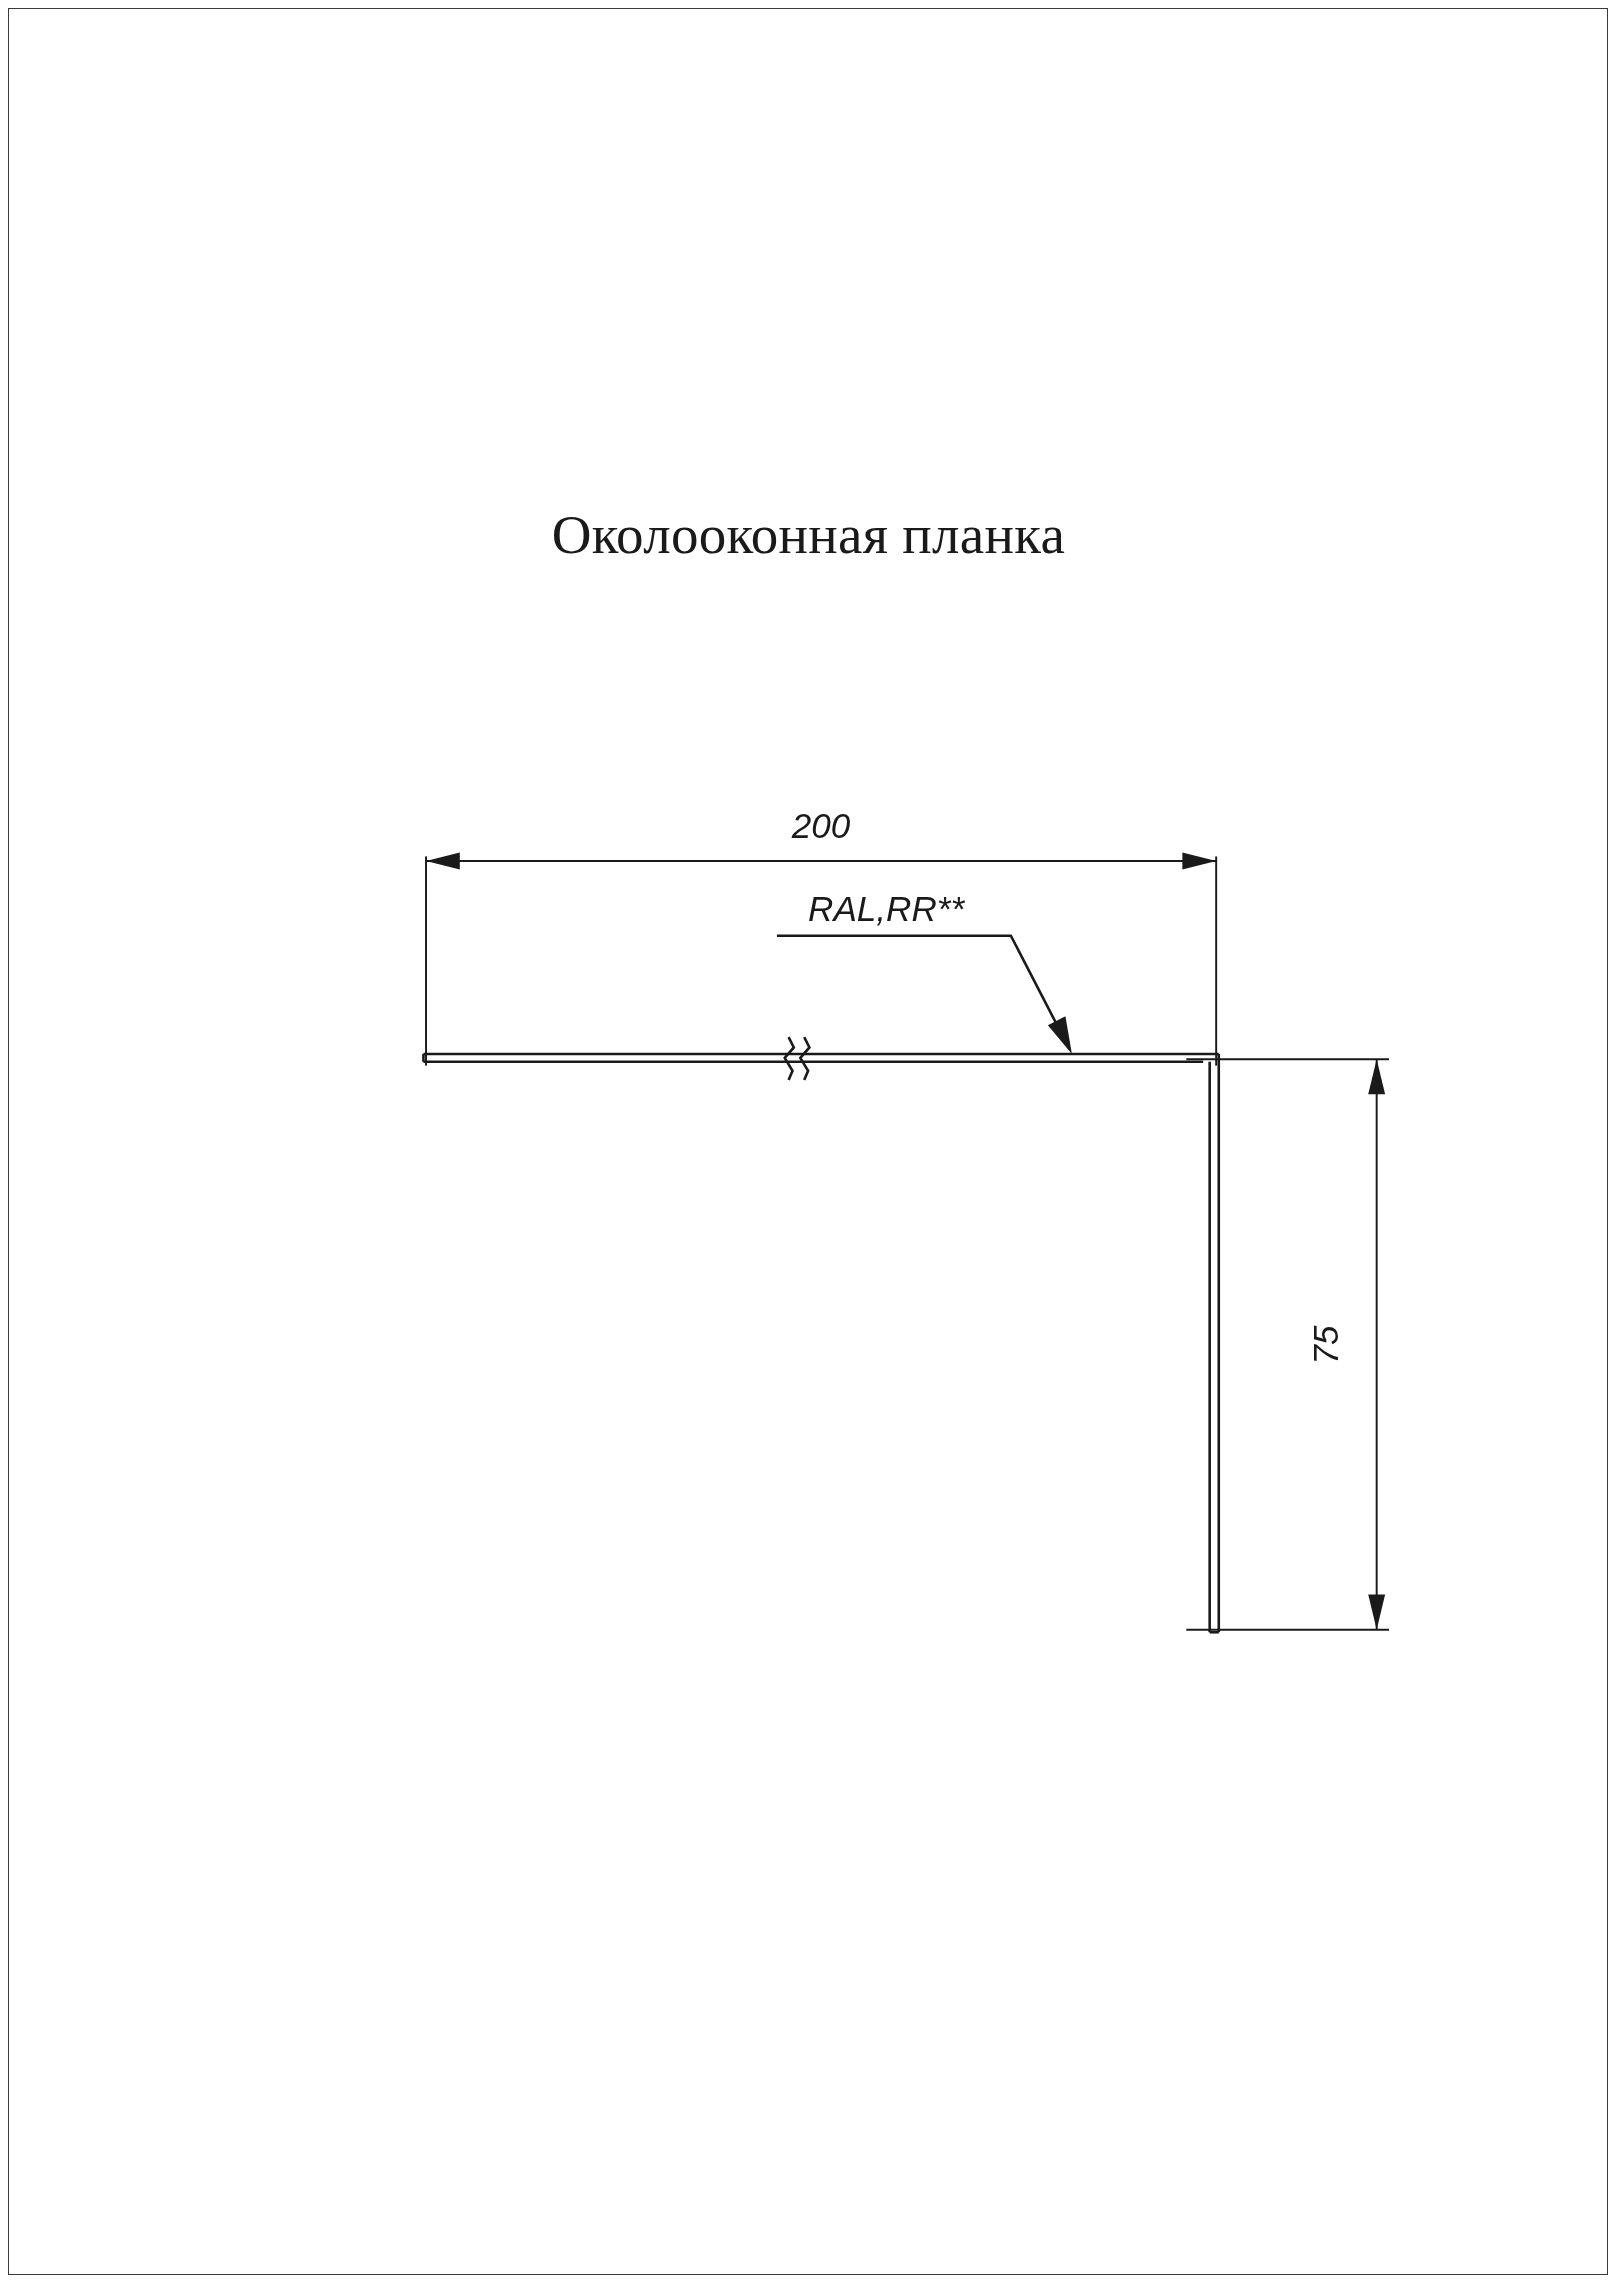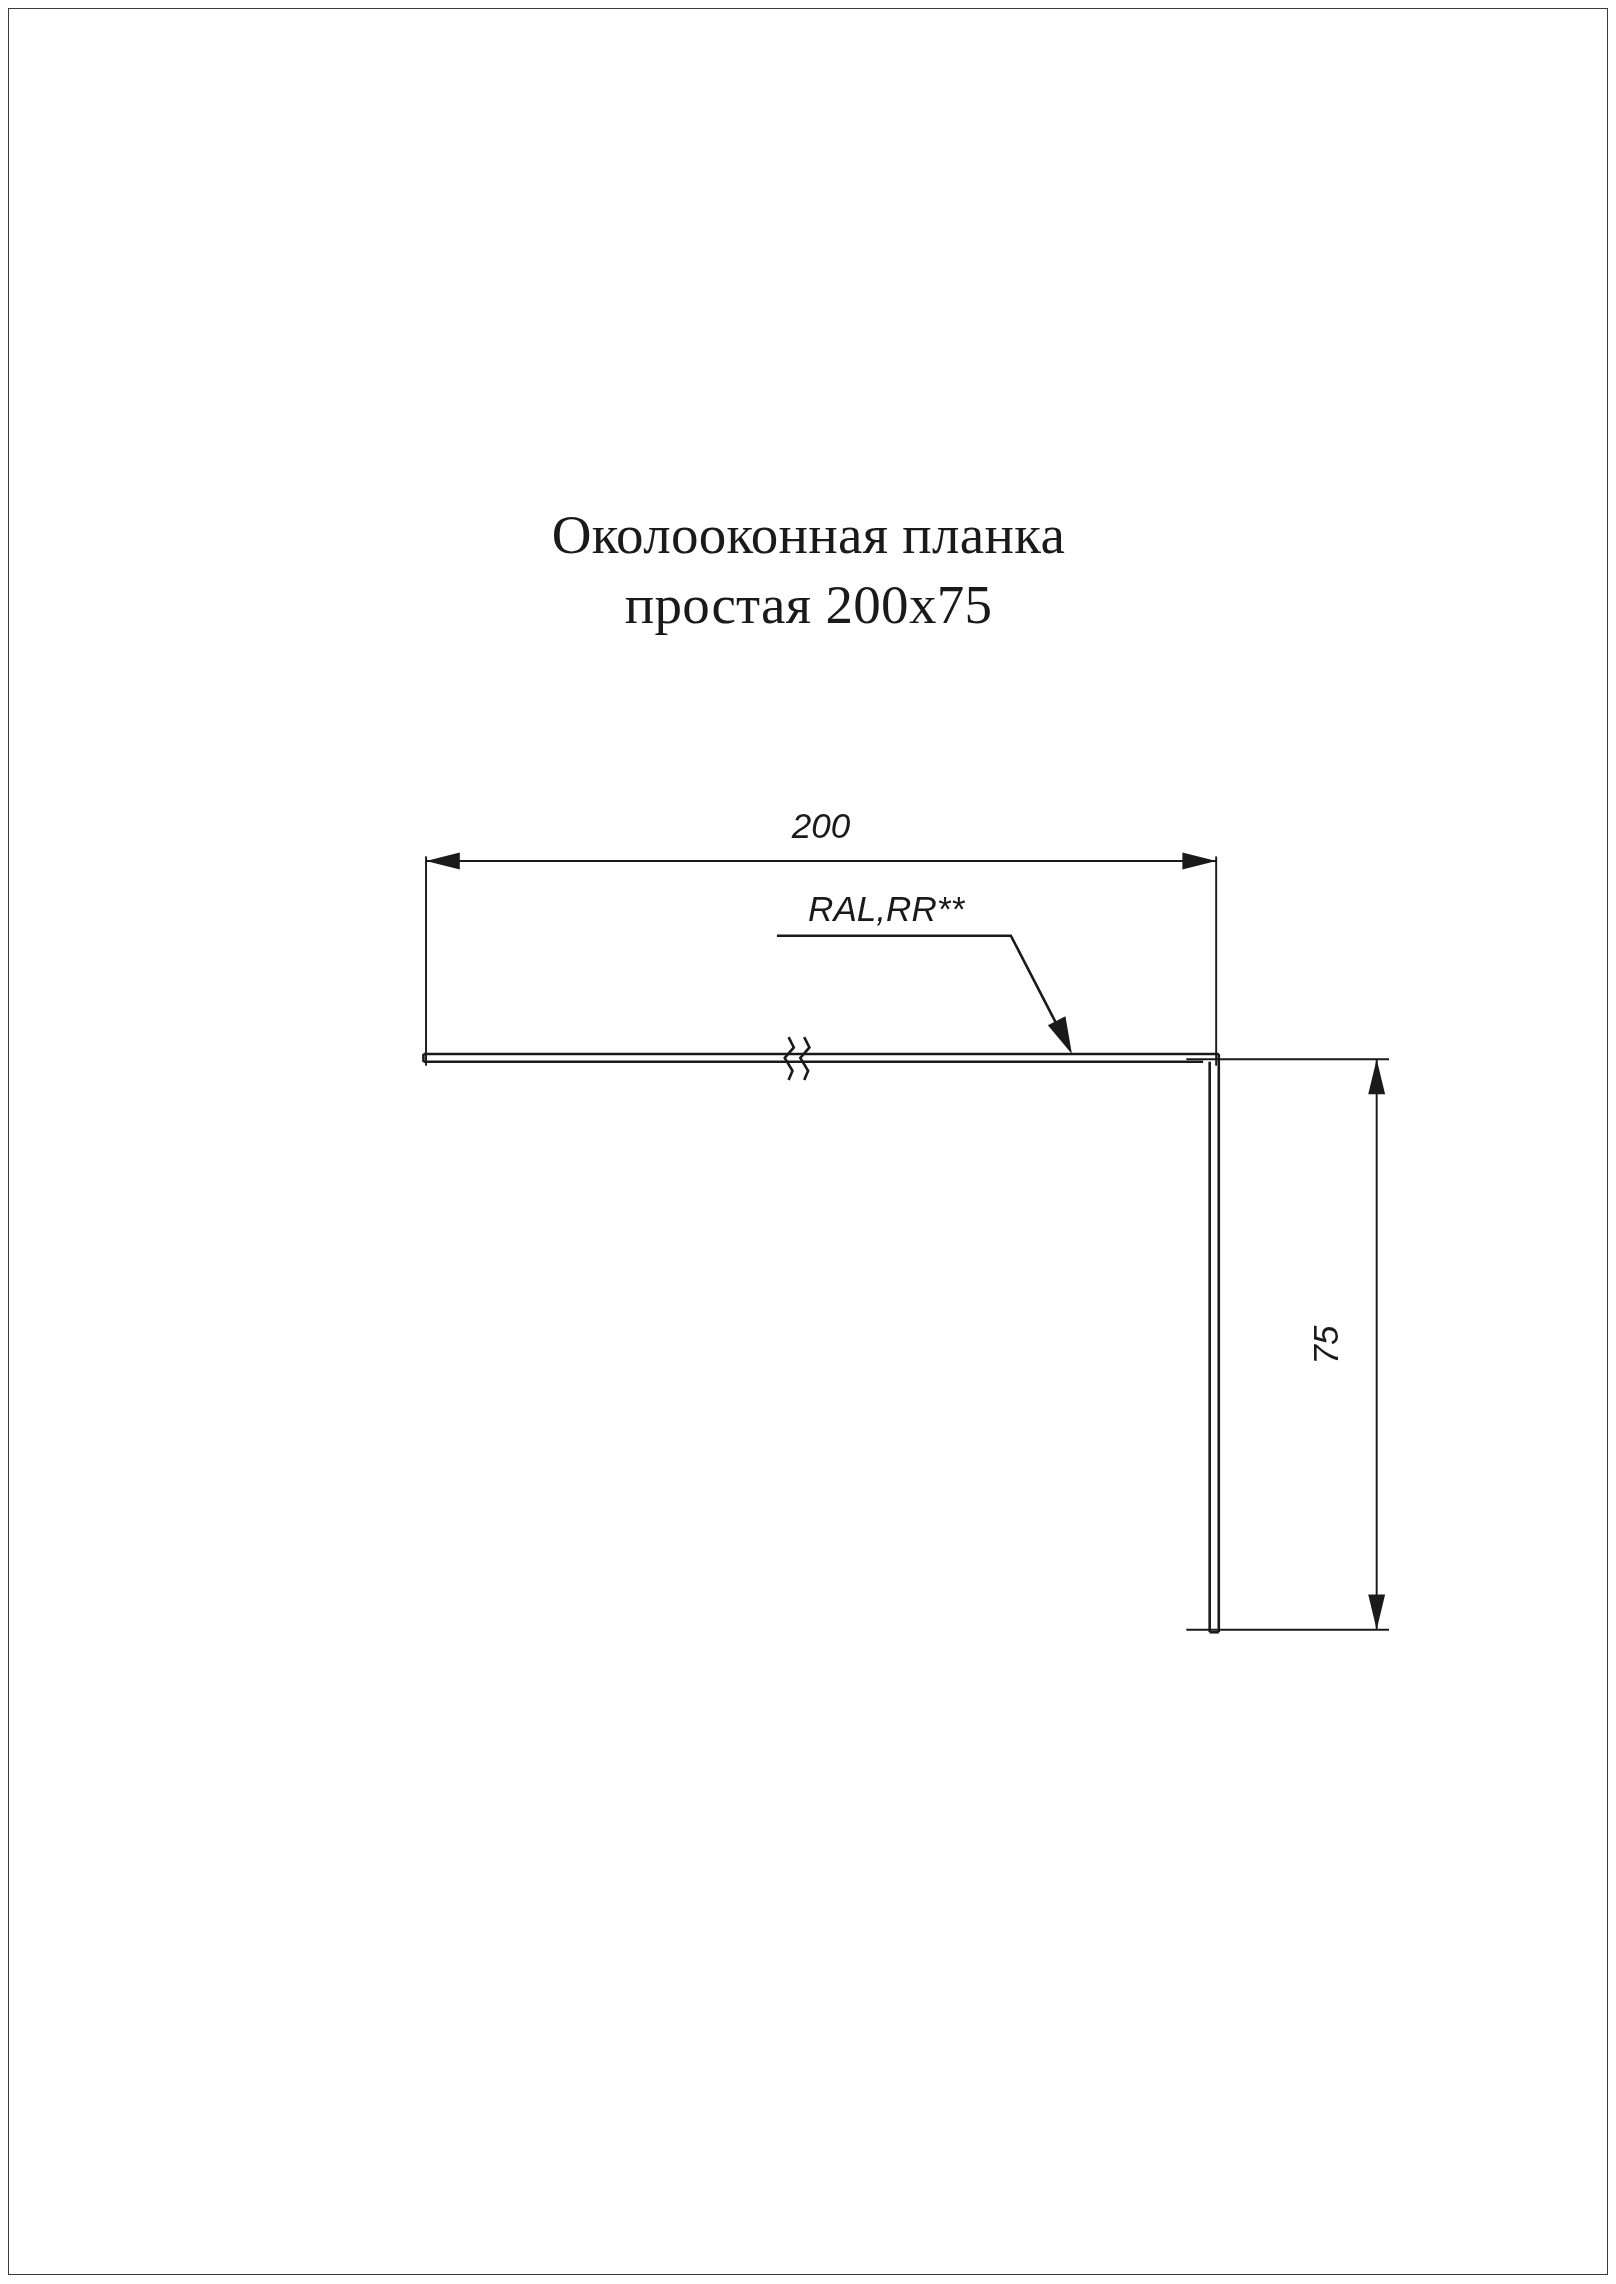--- a/index.html
+++ b/index.html
@@ -64,21 +64,20 @@
 </style>
 </head>
 <body>
 
 <div class="page">
 
   <div class="page-border"></div>
 
   <div class="title-block">
     <span class="title-line">Околооконная планка</span>
-    <span class="title-line">простая 200x75</span>
   </div>
 
   <div class="drawing">
     <svg width="1617" height="2284" viewBox="0 0 2488 3515" xmlns="http://www.w3.org/2000/svg">
 
       <g>
 
         <line x1="620" y1="1318" x2="620" y2="1640" stroke="#1a1a1a" stroke-width="3"></line>
         <line x1="1836" y1="1318" x2="1836" y2="1640" stroke="#1a1a1a" stroke-width="3"></line>
 

